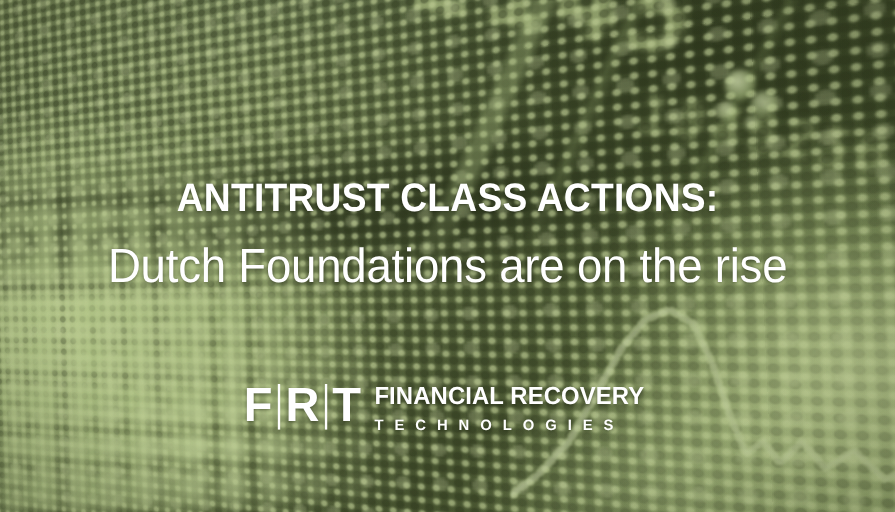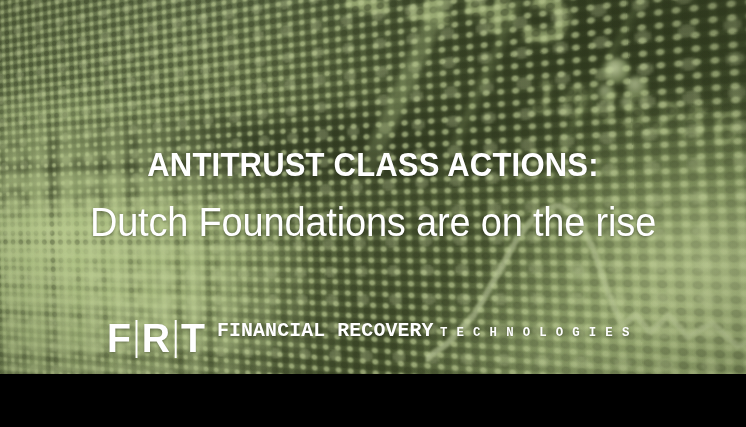--- a/index.html
+++ b/index.html
@@ -3,21 +3,21 @@
 <meta charset="utf-8">
 <style>
   html, body {
     margin: 0;
     padding: 0;
     background: #000;
   }
   #banner {
     position: relative;
     width: 746px;
-    height: 374px;
+    height: 427px;
     overflow: hidden;
     font-family: "Liberation Sans", sans-serif;
     background: #701a75;
   }
 
   
   .bg-layer { position:absolute; inset:0; }
 
   
   .bg-base {
@@ -203,24 +203,23 @@
     display: inline-block;
     width: 2px;
     height: 38px;
     background: #ffffff;
     margin: 0 4px;
     position: relative;
     top: 1px;
   }
   .logo-words {
     display: flex;
-    flex-direction: row;
+    flex-direction: column;
     justify-content: flex-start;
     padding-top: 3px;
-    font-family: Liberation Mono, monospace;
   }
   .logo-line1 {
     color: #ffffff;
     font-size: 20.5px;
     font-weight: 700;
     letter-spacing: 0.1px;
     line-height: 1;
     transform: scaleX(0.97);
     transform-origin: left center;
     text-shadow: 0 1px 3px rgba(20,26,12,0.45);

